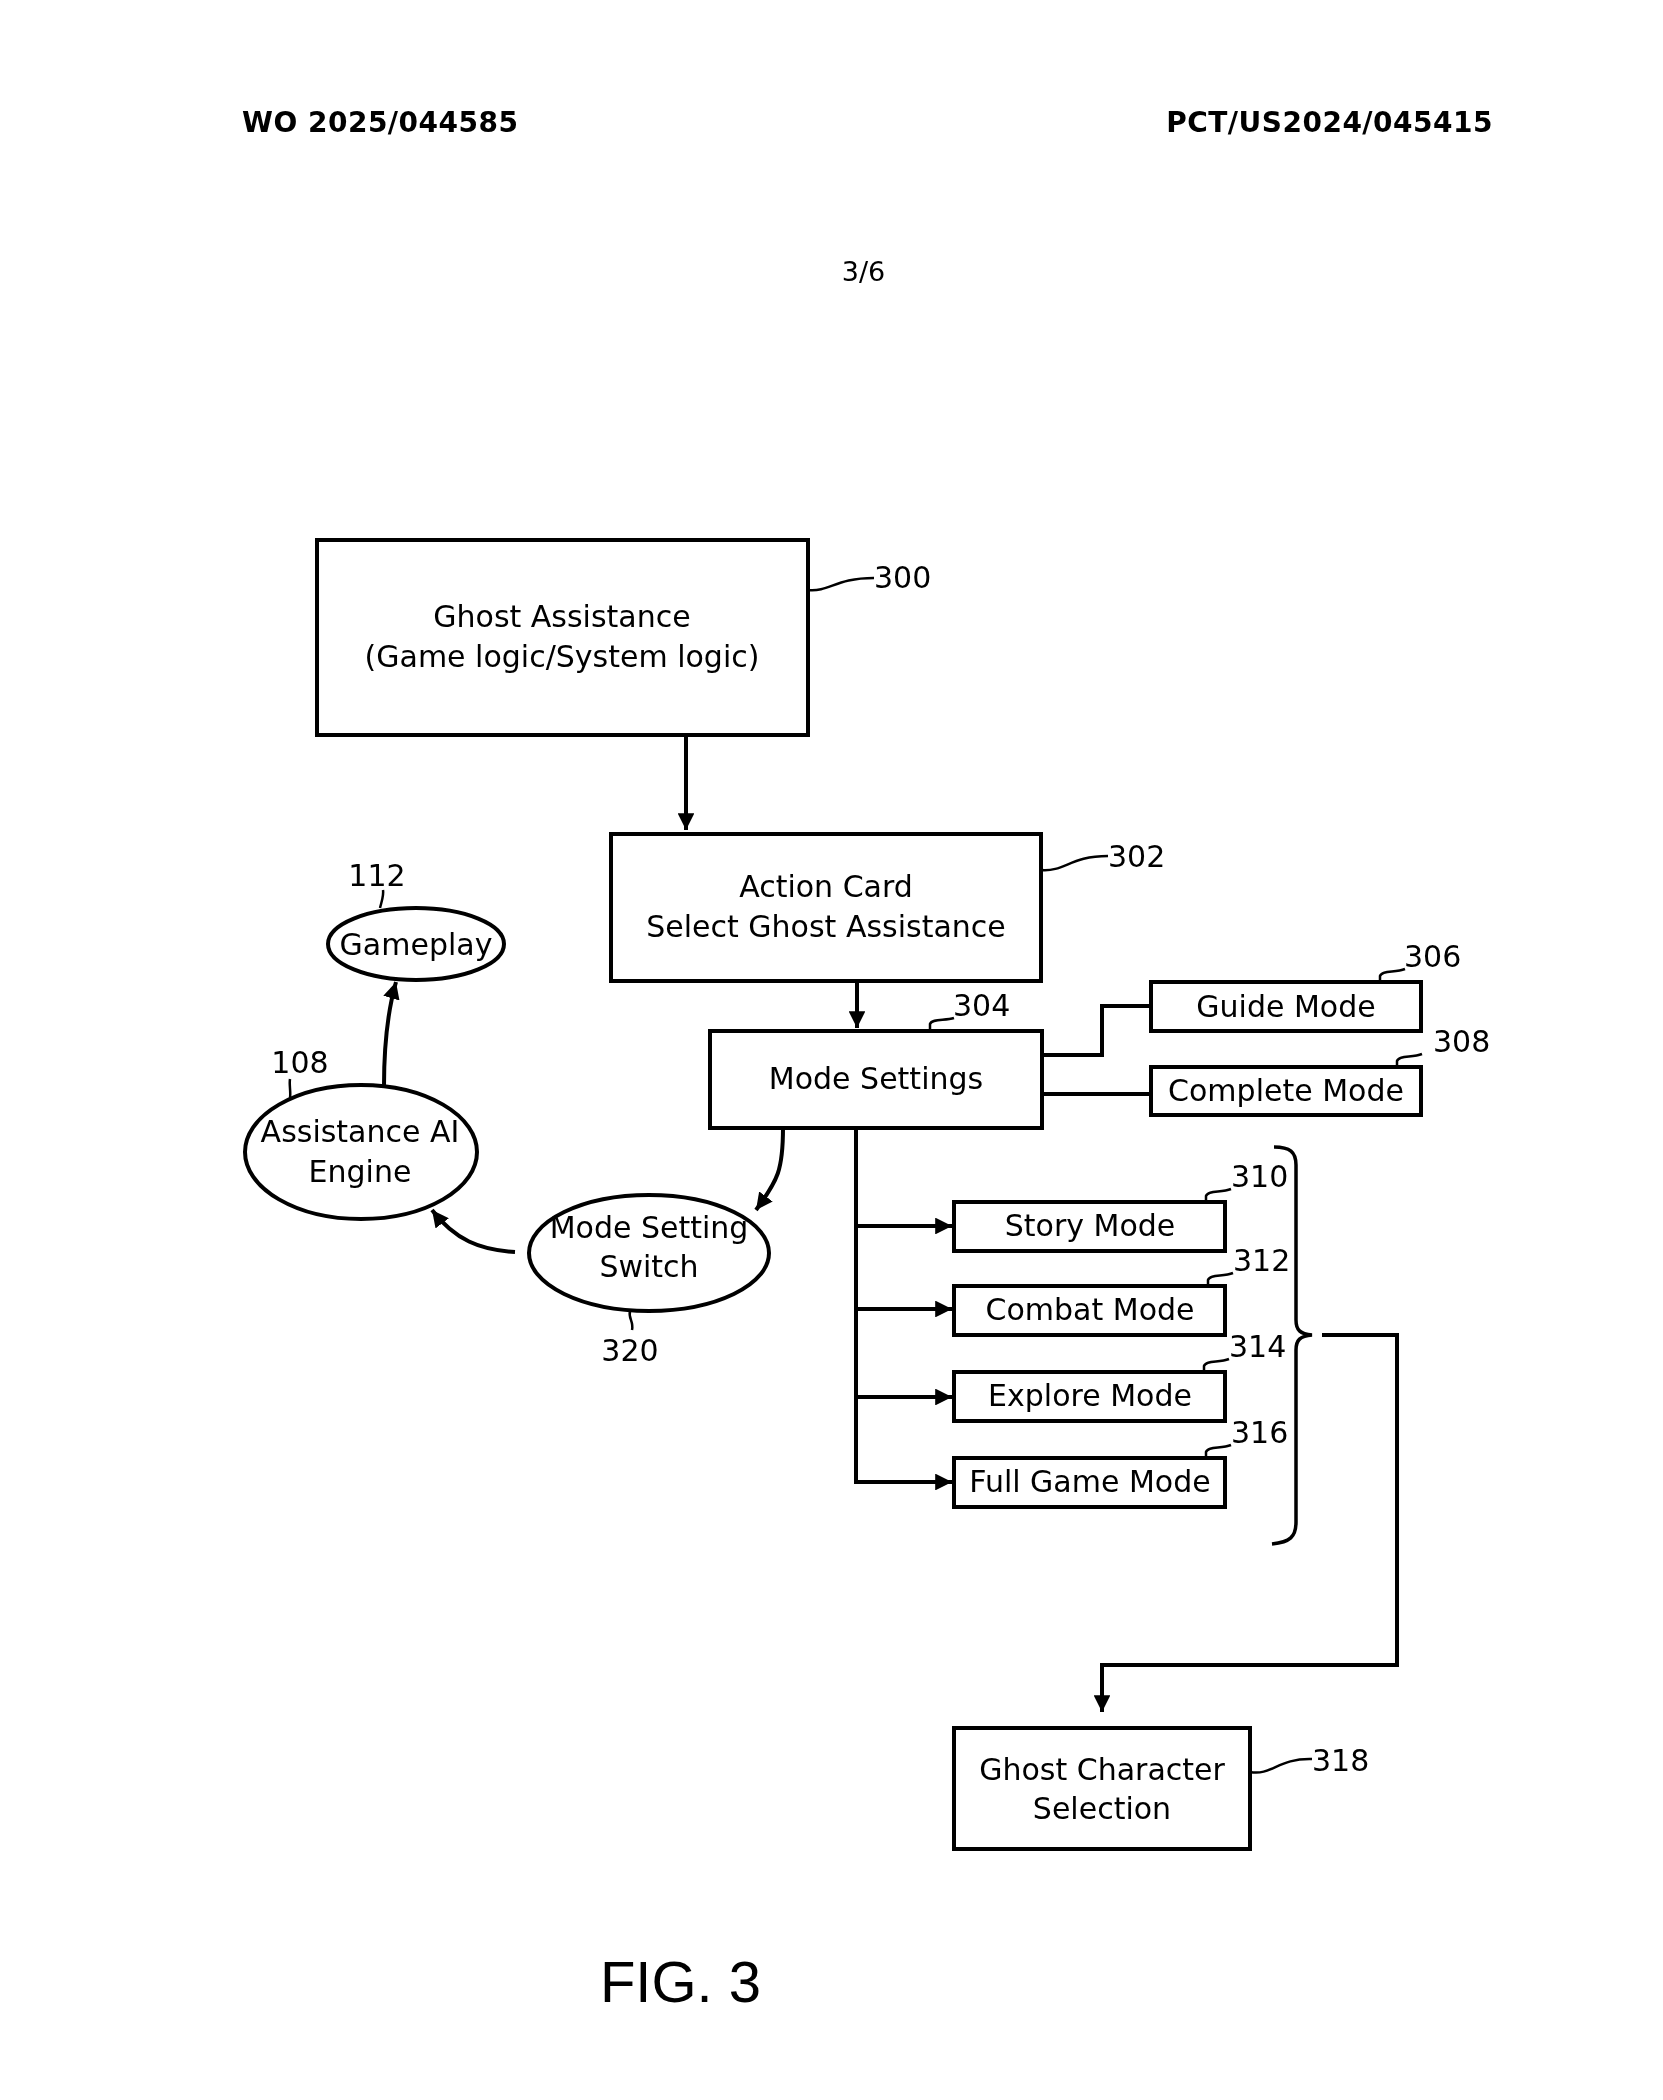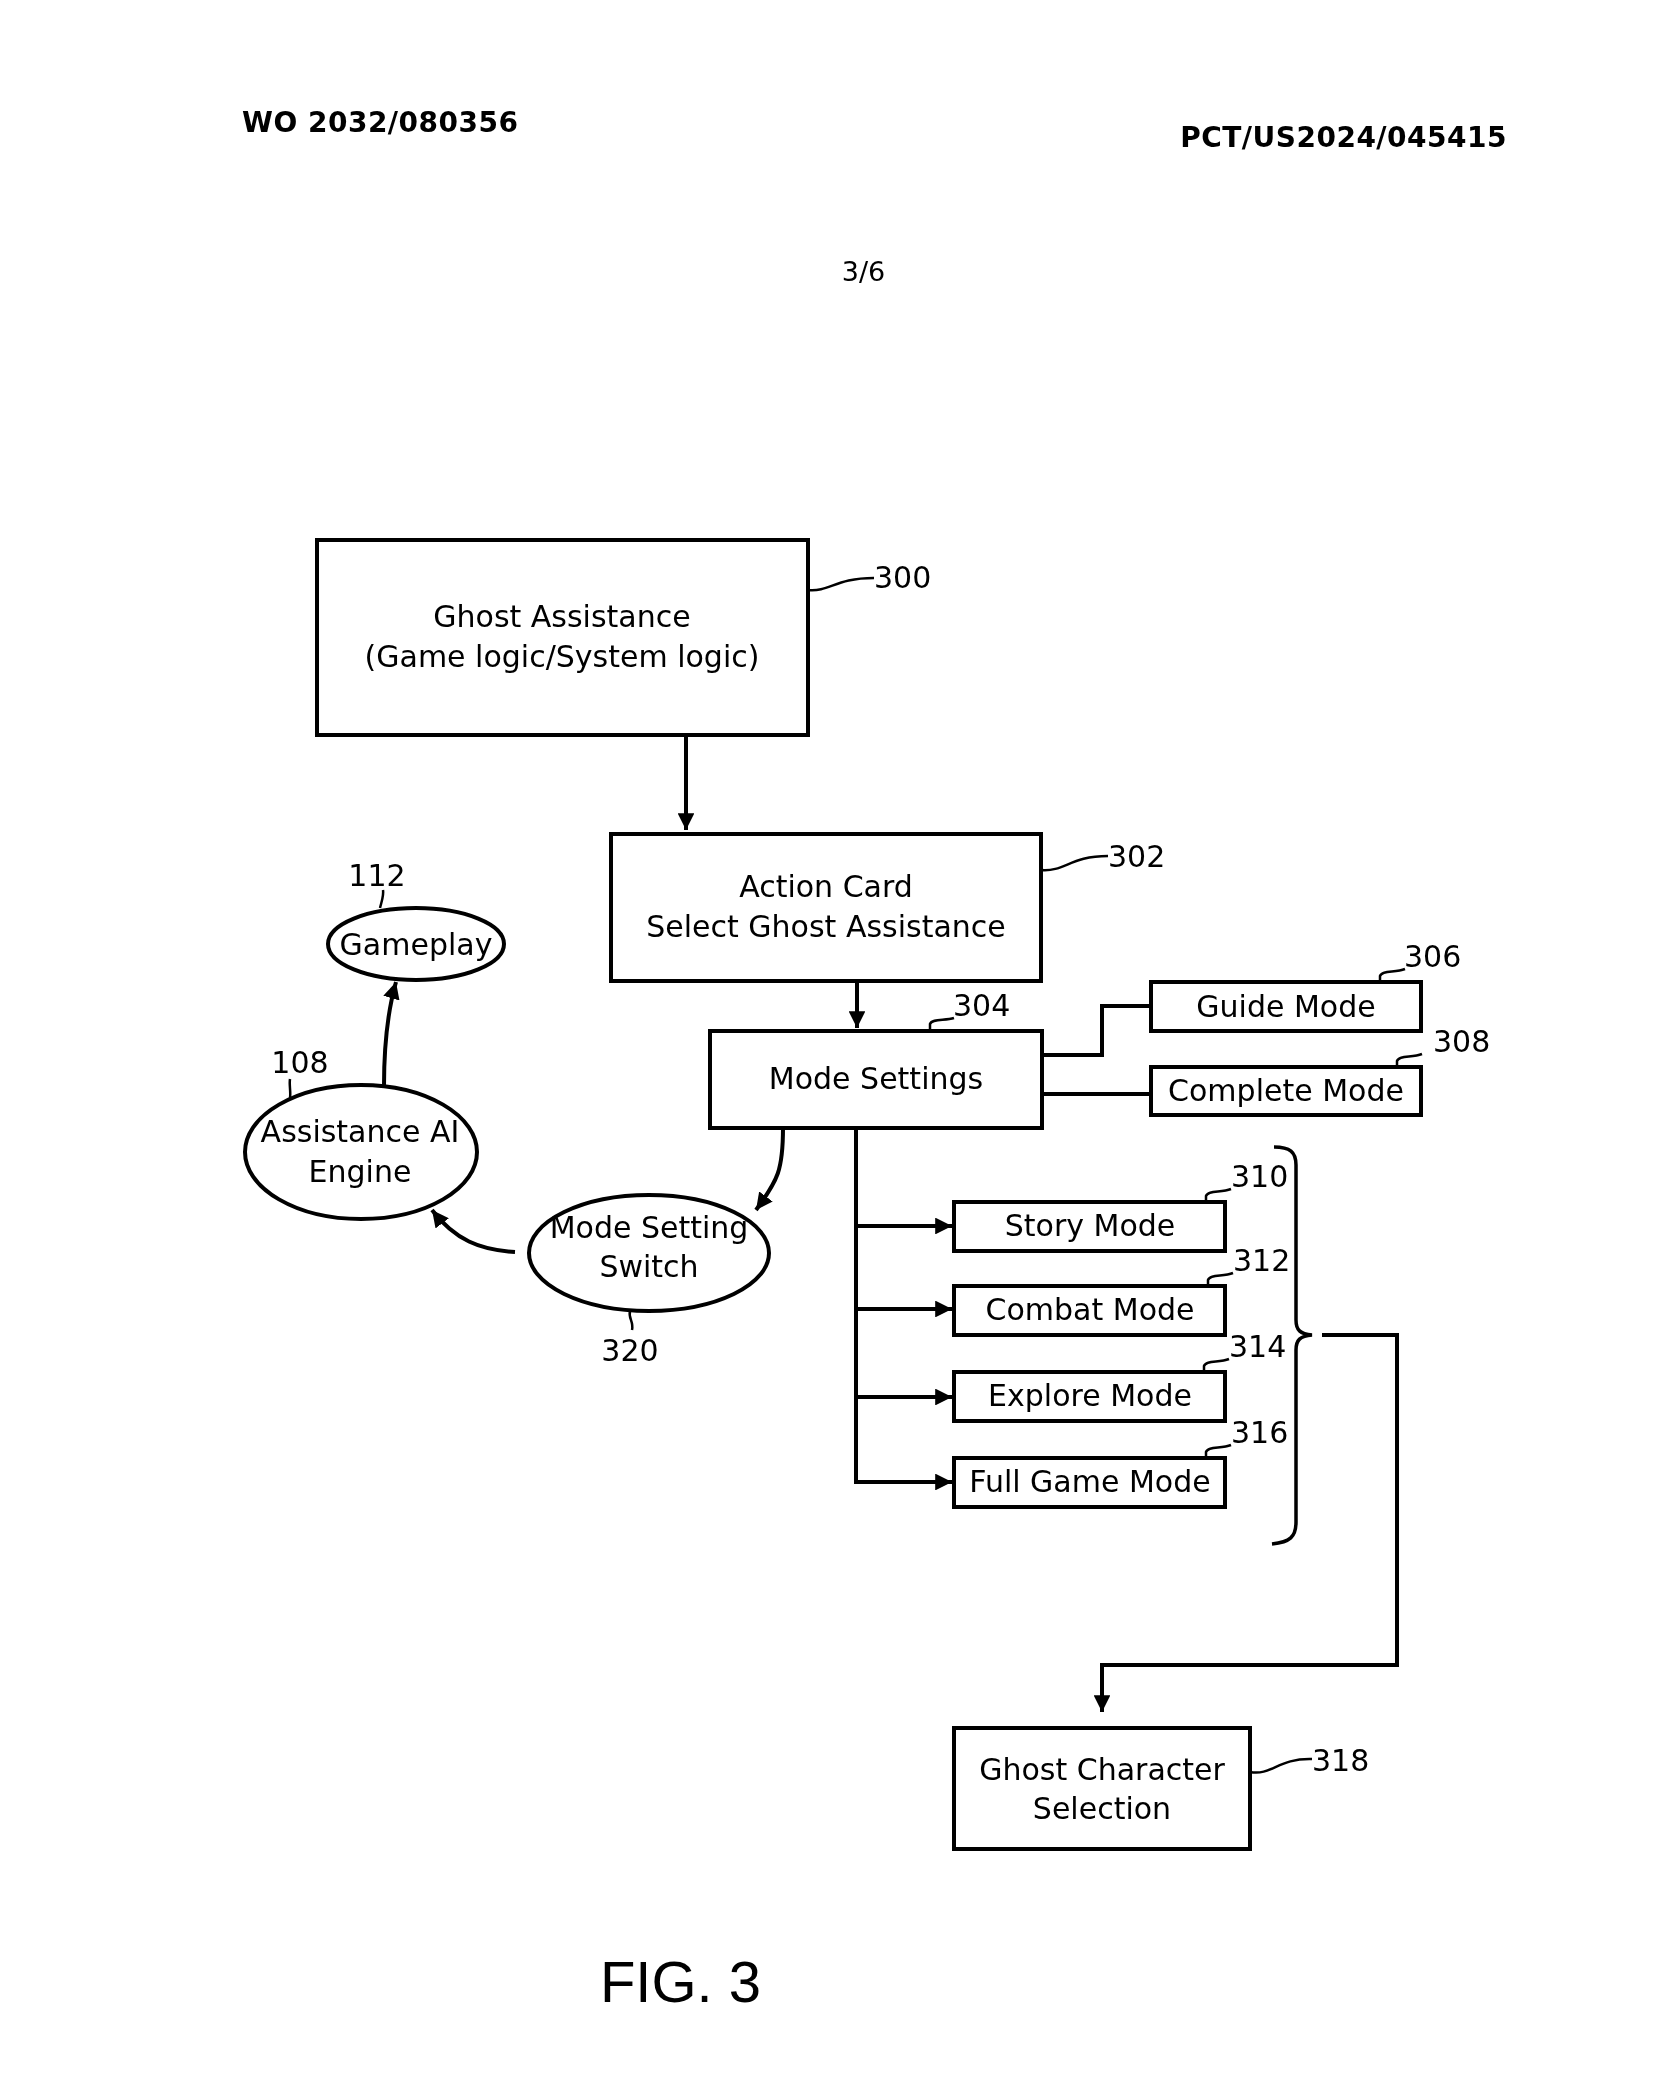--- a/index.html
+++ b/index.html
@@ -1,37 +1,37 @@
 <!DOCTYPE html>
 <html><head>
 <meta charset="utf-8">
 <style>
   html, body { margin:0; padding:0; background:#ffffff; }
   body { width:1663px; height:2100px; position:relative; overflow:hidden;
          font-family:"Liberation Sans", sans-serif; color:#000; }
   .hdr { position:absolute; top:106px; font-family:"DejaVu Sans", sans-serif;
          font-weight:bold; font-size:28px; letter-spacing:0.5px; }
   #hdr-left { left:242px; }
-  #hdr-right { right:156px;margin-top:15px; }
+  #hdr-right { right:170px; }
   #sheet { position:absolute; top:256px; left:0; width:1663px; text-align:center;
            font-family:"DejaVu Sans", sans-serif; font-size:27px;padding-left:32px; }
   svg#diagram { position:absolute; left:0; top:0; }
   svg text { font-family:"DejaVu Sans", sans-serif; fill:#000; }
   .box { fill:#fff; stroke:#000; stroke-width:4; }
   .ln { fill:none; stroke:#000; stroke-width:4; }
   .ld { fill:none; stroke:#000; stroke-width:2.5; }
   .lbl { font-size:30px; }
   .ref { font-size:30px; }
   #fig { position:absolute; top:1948px; left:0; width:1361px; text-align:center;
          font-family:"Liberation Sans", sans-serif; font-size:58px; }
 </style>
 </head>
 <body>
 
-<div id="hdr-left" class="hdr">WO 2032/080356</div>
+<div id="hdr-left" class="hdr">WO 2025/044585</div>
 <div id="hdr-right" class="hdr">PCT/US2024/045415</div>
 <div id="sheet">3/6</div>
 
 <svg id="diagram" width="1663" height="2100" viewBox="0 0 1663 2100">
   <defs>
     <marker id="arr" viewBox="0 0 10 10" refX="10" refY="5" markerWidth="4.2" markerHeight="4.2" orient="auto" markerUnits="strokeWidth">
       <path d="M0,0 L10,5 L0,10 z" fill="#000"></path>
     </marker>
   </defs>
 

